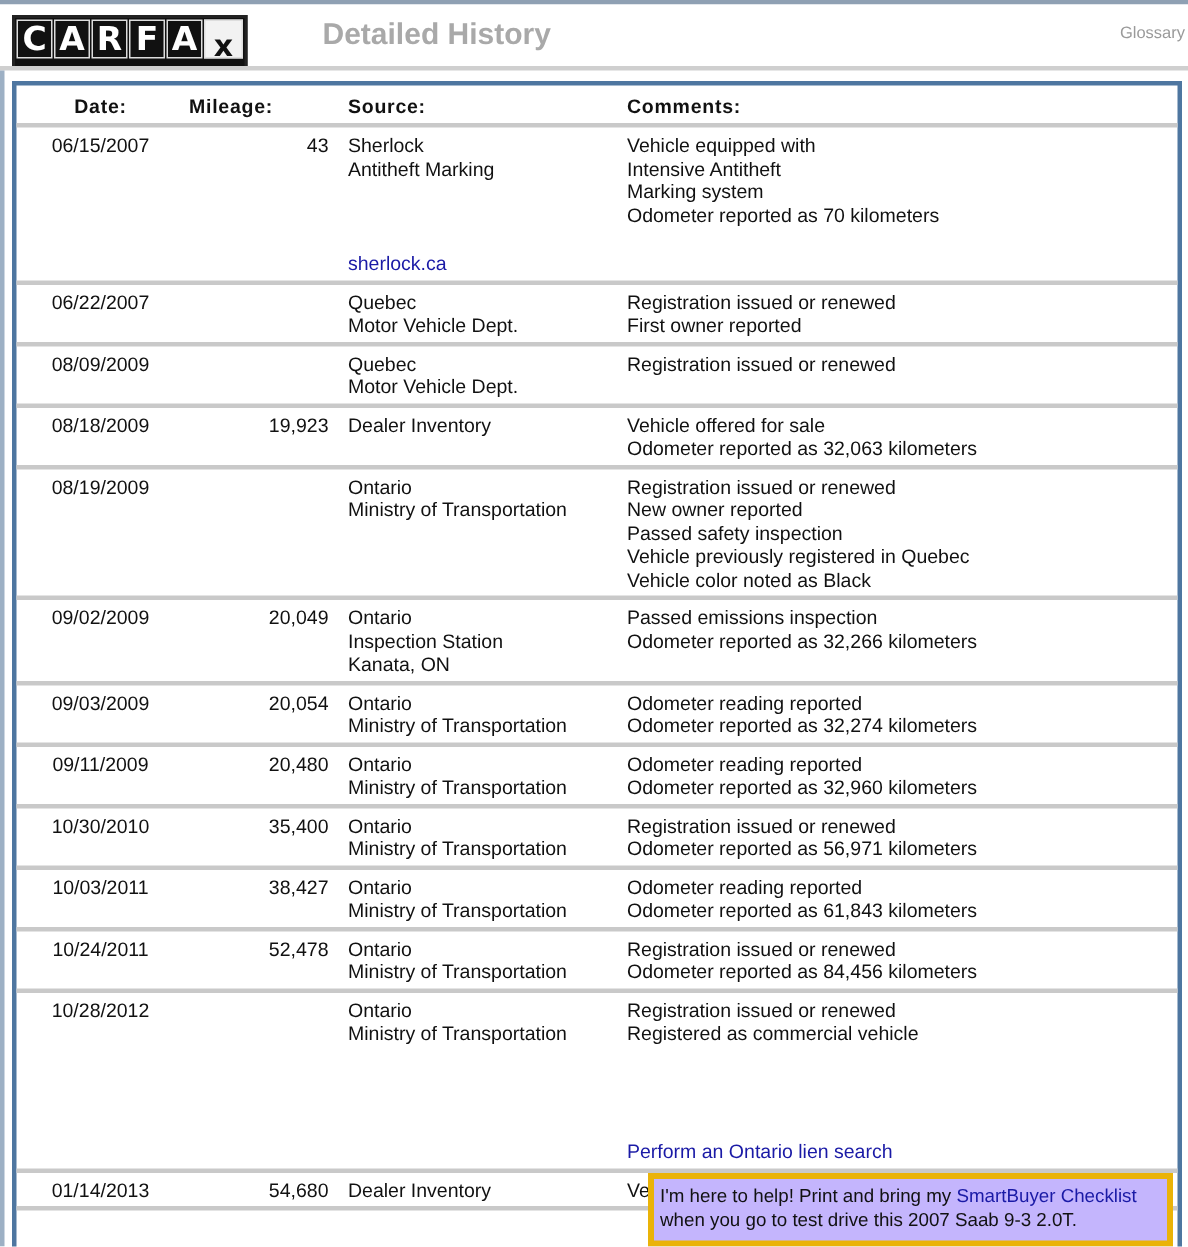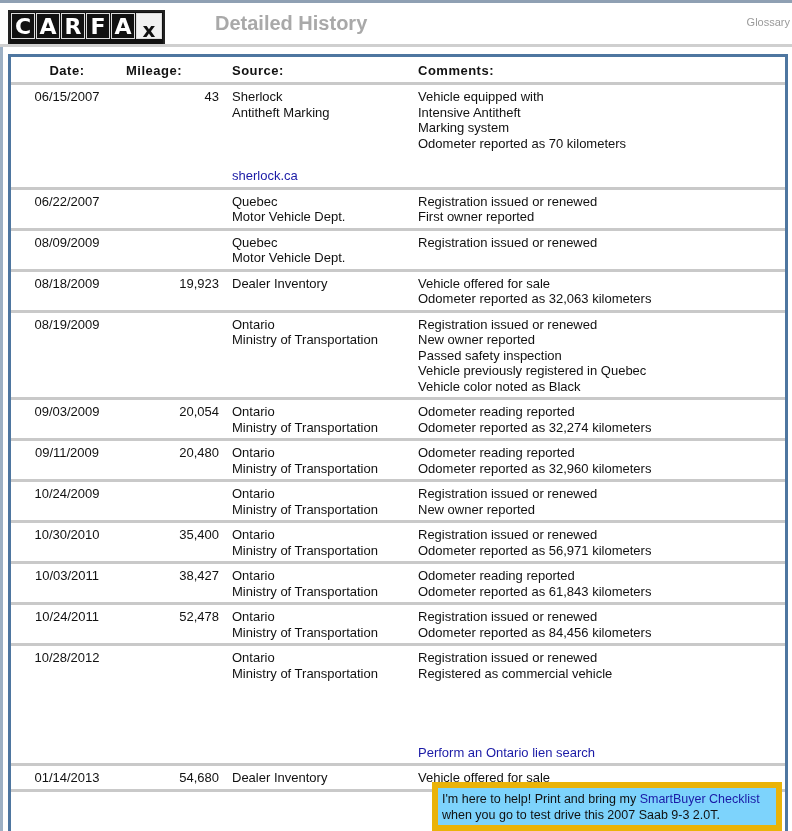--- a/index.html
+++ b/index.html
@@ -42,21 +42,21 @@
   td { vertical-align: top; padding: 4px 0 3px 0; line-height: 15.5px; border-bottom: 3px solid #c9c9c9; }
   .c-date { width: 102px; padding-left: 5px; text-align: center; }
   .c-mile { width: 93px; text-align: right; padding-right: 13px; }
   .c-src { width: 186px; }
   .c-com { }
   .line { display: block; white-space: nowrap; }
   a.link { color: #1a1aa6; text-decoration: none; margin-top: 48px; }
   .spacer { display: block; height: 15.5px; }
   .popup {
     position: absolute; left: 432px; top: 782px; width: 350px; height: 49px;
-    border: 6px solid #eab308; background: #7dd3fc; box-sizing: border-box;
+    border: 4px solid #eab308; background: #c4b5fd; box-sizing: border-box;
     padding: 3px 4px; font-size: 12.5px; line-height: 16px;
   }
   .popup a { color: #1a1aa6; text-decoration: none; }
 </style>
 </head>
 <body>
 
 <div class="topbar"></div>
 <div class="header">
   <div class="logo">
@@ -142,20 +142,33 @@
           </td>
           <td class="c-com">
             <span class="line">Registration issued or renewed</span>
             <span class="line">New owner reported</span>
             <span class="line">Passed safety inspection</span>
             <span class="line">Vehicle previously registered in Quebec</span>
             <span class="line">Vehicle color noted as Black</span>
           </td>
         </tr>
         <tr>
+          <td class="c-date">09/02/2009</td>
+          <td class="c-mile">20,049</td>
+          <td class="c-src">
+            <span class="line">Ontario</span>
+            <span class="line">Inspection Station</span>
+            <span class="line">Kanata, ON</span>
+          </td>
+          <td class="c-com">
+            <span class="line">Passed emissions inspection</span>
+            <span class="line">Odometer reported as 32,266 kilometers</span>
+          </td>
+        </tr>
+        <tr>
           <td class="c-date">09/03/2009</td>
           <td class="c-mile">20,054</td>
           <td class="c-src">
             <span class="line">Ontario</span>
             <span class="line">Ministry of Transportation</span>
           </td>
           <td class="c-com">
             <span class="line">Odometer reading reported</span>
             <span class="line">Odometer reported as 32,274 kilometers</span>
           </td>
@@ -163,32 +176,20 @@
         <tr>
           <td class="c-date">09/11/2009</td>
           <td class="c-mile">20,480</td>
           <td class="c-src">
             <span class="line">Ontario</span>
             <span class="line">Ministry of Transportation</span>
           </td>
           <td class="c-com">
             <span class="line">Odometer reading reported</span>
             <span class="line">Odometer reported as 32,960 kilometers</span>
-          </td>
-        </tr>
-        <tr>
-          <td class="c-date">10/24/2009</td>
-          <td class="c-mile"></td>
-          <td class="c-src">
-            <span class="line">Ontario</span>
-            <span class="line">Ministry of Transportation</span>
-          </td>
-          <td class="c-com">
-            <span class="line">Registration issued or renewed</span>
-            <span class="line">New owner reported</span>
           </td>
         </tr>
         <tr>
           <td class="c-date">10/30/2010</td>
           <td class="c-mile">35,400</td>
           <td class="c-src">
             <span class="line">Ontario</span>
             <span class="line">Ministry of Transportation</span>
           </td>
           <td class="c-com">

